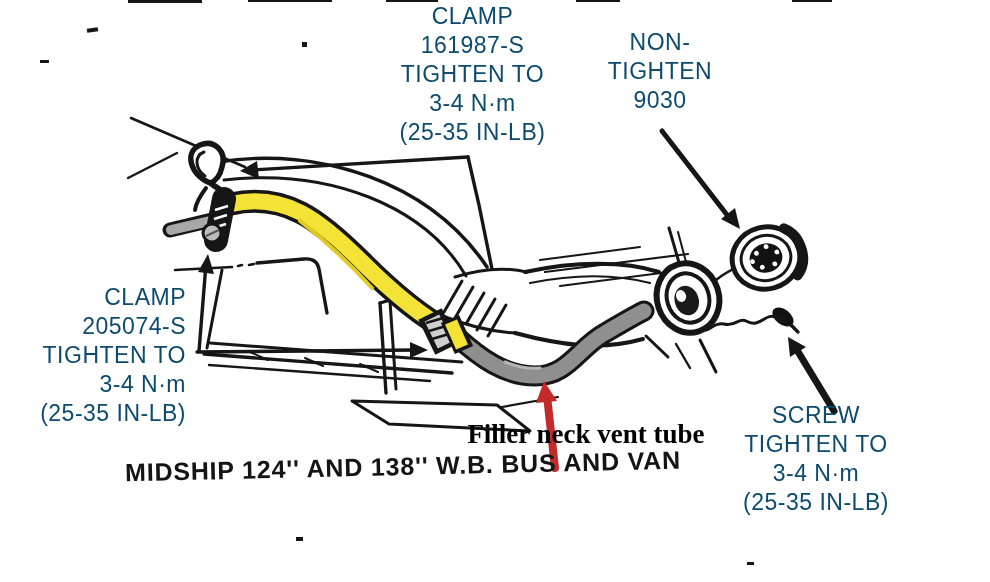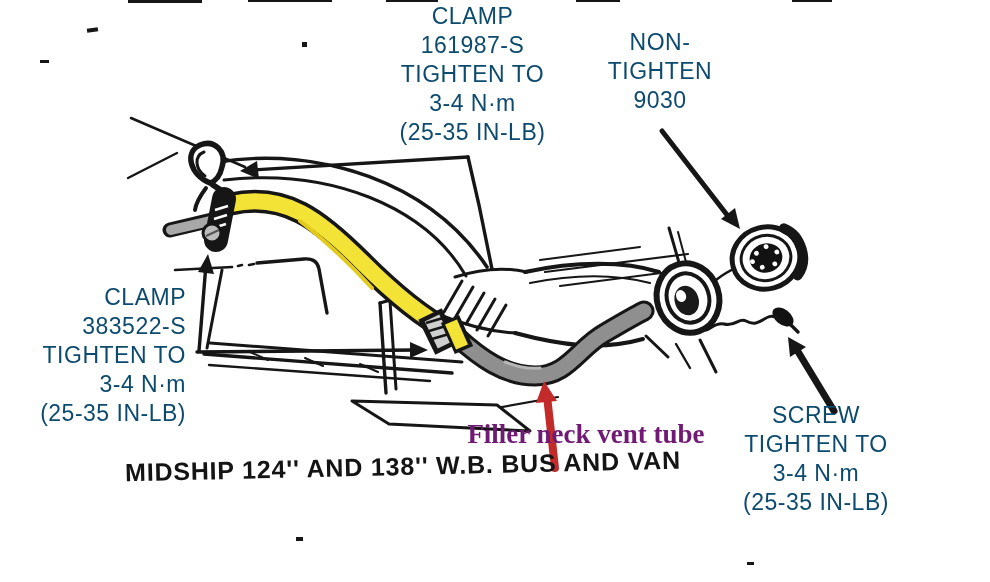--- a/index.html
+++ b/index.html
@@ -16,21 +16,21 @@
   .lbl.center{text-align:center;}
   .lbl.right{text-align:right;}
   .caption{
     position:absolute;left:88px;top:452px;width:630px;text-align:center;
     font-weight:700;font-size:25px;letter-spacing:.8px;color:#141414;
     transform:rotate(-1.3deg);white-space:nowrap;
   }
   .red-note{
     position:absolute;left:448px;top:419px;width:276px;text-align:center;
     font-family:"Liberation Serif",serif;font-weight:700;font-size:27px;
-    color:#701a75;white-space:nowrap;
+    color:#000000;white-space:nowrap;
   }
 </style>
 </head>
 <body>
 
 <div class="stage">
 
   <svg width="990" height="582" viewBox="0 0 990 582">
 
     <g fill="#161616">
@@ -199,21 +199,21 @@
   </div>
 
   <div class="lbl center" style="left:585px;top:8px;width:150px;margin-top:20px;">
     <div>NON-</div>
     <div>TIGHTEN</div>
     <div>9030</div>
   </div>
 
   <div class="lbl right" style="left:0px;top:283px;width:186px;">
     <div>CLAMP</div>
-    <div>383522-S</div>
+    <div>205074-S</div>
     <div>TIGHTEN TO</div>
     <div>3-4 N·m</div>
     <div>(25-35 IN-LB)</div>
   </div>
 
   <div class="lbl center" style="left:728px;top:401px;width:176px;">
     <div>SCREW</div>
     <div>TIGHTEN TO</div>
     <div>3-4 N·m</div>
     <div>(25-35 IN-LB)</div>

